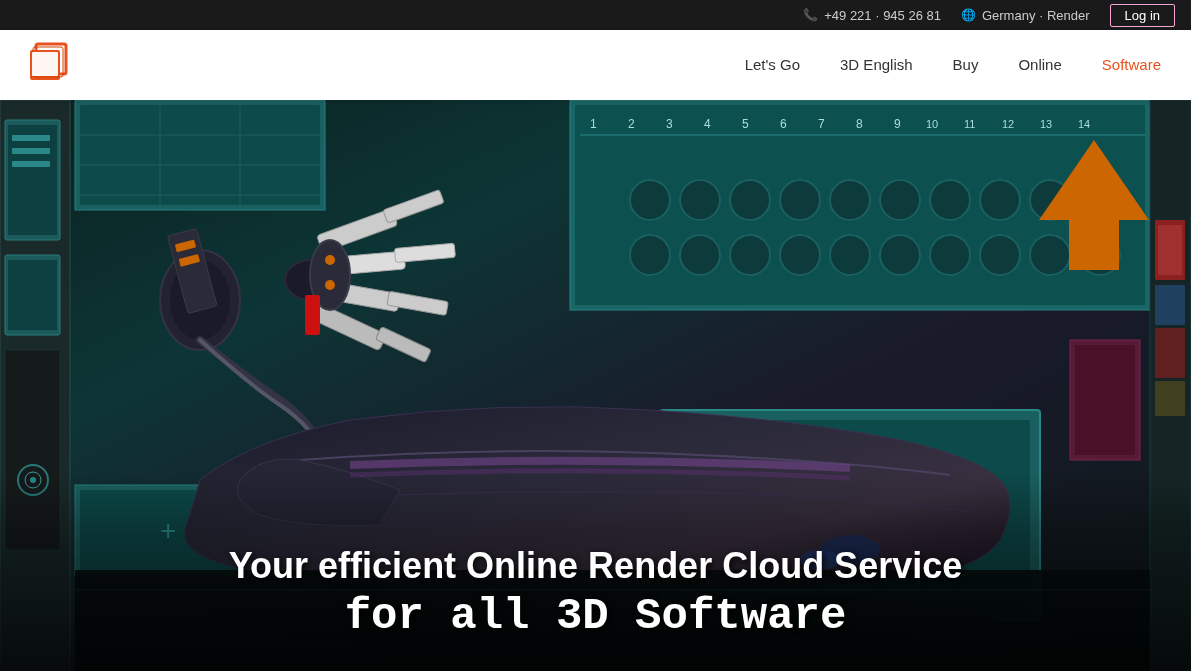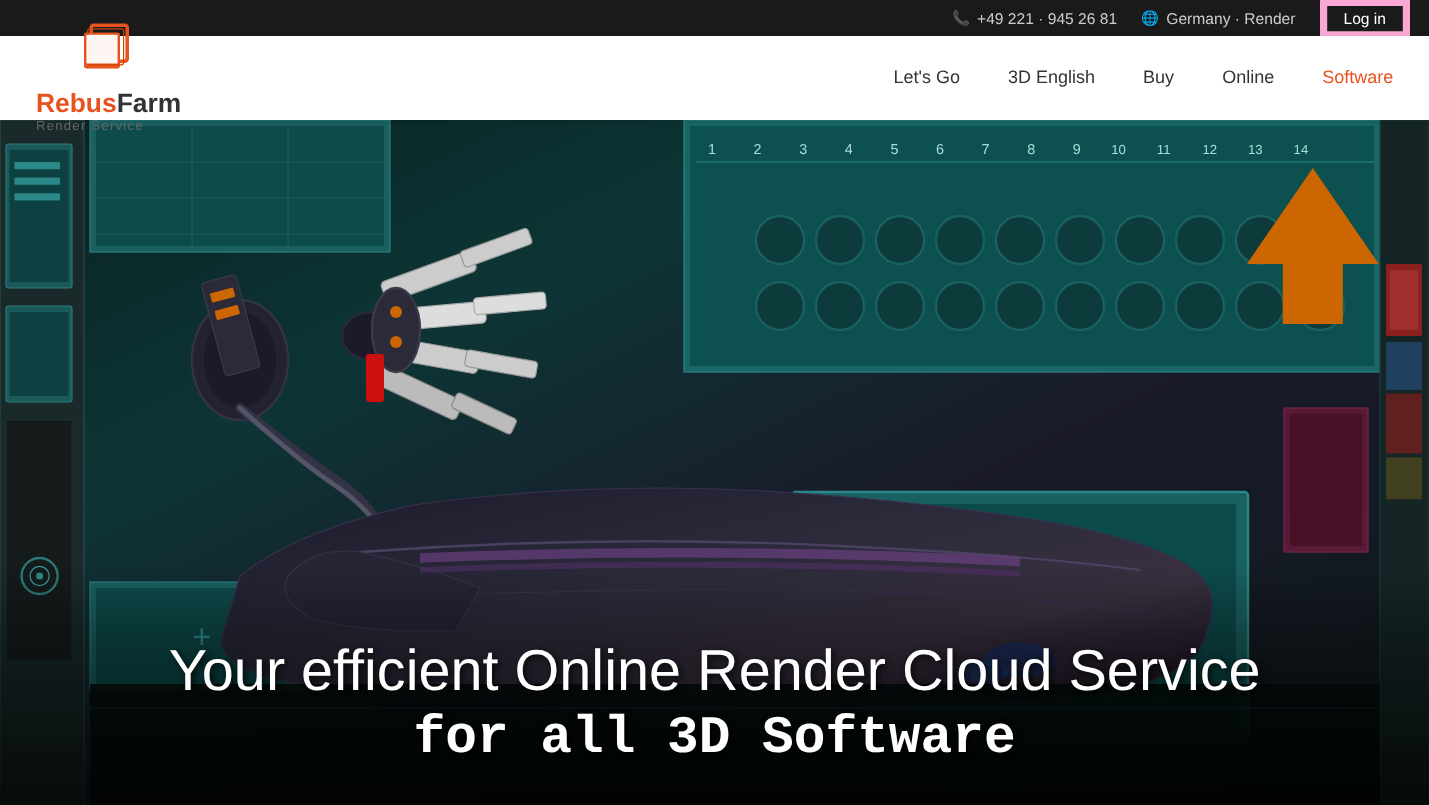--- a/index.html
+++ b/index.html
@@ -40,21 +40,21 @@
     .top-bar-region {
       display: flex;
       align-items: center;
       gap: 6px;
       color: #cccccc;
       font-size: 13px;
     }
 
     .top-bar-login {
       background: transparent;
-      border: 6px solid #f9a8d4;
+      border: 1px solid #f9a8d4;
       color: #ffffff;
       padding: 3px 14px;
       font-size: 13px;
       cursor: pointer;
       border-radius: 2px;
     }
 
     .phone-icon {
       color: #cccccc;
       font-size: 12px;
@@ -164,22 +164,22 @@
     .hero-text {
       position: absolute;
       bottom: 30px;
       left: 0;
       right: 0;
       text-align: center;
       color: #ffffff;
     }
 
     .hero-title-line1 {
-      font-size: 48px;
-      font-weight: normal;
+      font-size: 36px;
+      font-weight: bold;
       text-shadow: 2px 2px 6px rgba(0,0,0,0.8);
       display: block;
       margin-bottom: 4px;
     }
 
     .hero-title-line2 {
       font-size: 44px;
       font-weight: bold;
       text-shadow: 2px 2px 6px rgba(0,0,0,0.8);
       display: block;
@@ -237,26 +237,20 @@
 </div>
 
 <nav class="main-nav">
   <div class="logo logo-icon-wrapper">
     <svg width="42" height="46" viewBox="0 0 42 46">
       <rect x="0" y="8" width="30" height="30" fill="#e8521e" rx="2"></rect>
       <rect x="6" y="2" width="30" height="30" fill="none" stroke="#e8521e" stroke-width="3" rx="2"></rect>
       <rect x="3" y="5" width="30" height="30" fill="none" stroke="#cc4400" stroke-width="1" rx="2"></rect>
       <rect x="2" y="10" width="26" height="24" fill="#ffffff" opacity="0.95" rx="1"></rect>
     </svg>
-    <div>
-      <div class="logo-brand">
-        <span class="rebus">Rebus</span><span class="farm">Farm</span>
-      </div>
-      <div class="logo-sub">Render Service</div>
-    </div>
   </div>
 
   <ul class="nav-items">
     <li>
       <a href="#">Let's Go</a>
     </li>
     <li>
       <a href="#">3D English</a>
     </li>
     <li>

